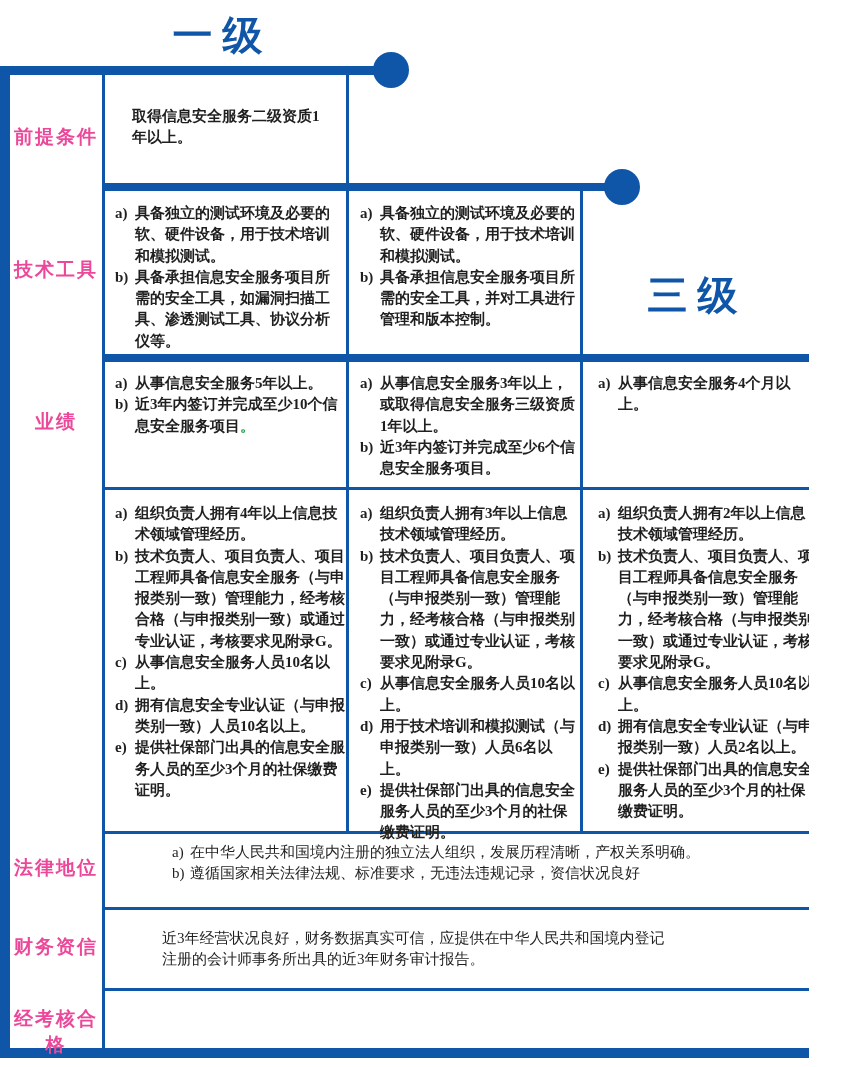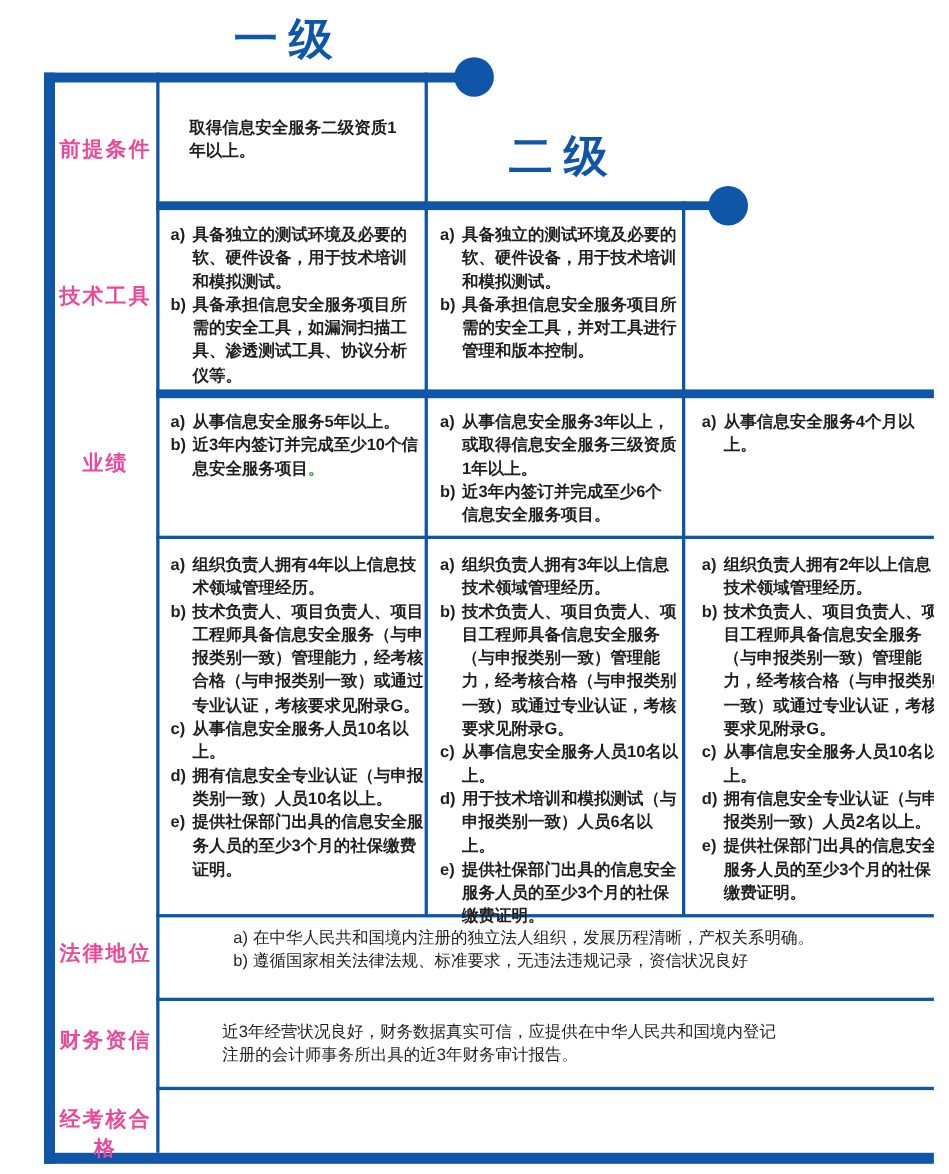--- a/index.html
+++ b/index.html
@@ -1,18 +1,18 @@
 <!DOCTYPE html>
 <html><head>
 <meta charset="utf-8">
 <style>
   html,body{margin:0;padding:0;background:#ffffff;}
   #stage{
     position:relative;width:809px;height:1067px;background:#ffffff;overflow:hidden;
-    font-family:Liberation Sans, sans-serif;color:#1f1f1f;margin-left:40px;
+    font-family:Liberation Serif, serif;color:#1f1f1f;
   }
   .blue{background:#0F56A8;}
   .abs{position:absolute;}
   .lvl-title{
     position:absolute;color:#0F56A8;font-size:40px;font-weight:600;
     letter-spacing:10px;text-align:center;white-space:nowrap;
   }
   .dot{position:absolute;width:36px;height:36px;border-radius:50%;background:#0F56A8;}
   .row-label{
     position:absolute;left:10px;width:92px;text-align:center;color:#ec4899;
@@ -24,21 +24,21 @@
   .mk.narrow{flex:0 0 18px;}
   .tx{flex:1 1 auto;}
   .green{color:#2EA84C;}
 </style>
 </head>
 <body>
 
 <div id="stage">
 
   <div class="lvl-title" style="left:150px;top:8px;width:145px;">一级</div>
-  <div class="lvl-title" style="left:400px;top:114px;width:145px;">二级</div>
+  <div class="lvl-title" style="left:625px;top:268px;width:145px;">三级</div>
 
   <div class="abs blue" style="left:0;top:66px;width:392px;height:9px;"></div>
   <div class="dot" style="left:373px;top:52px;"></div>
 
   <div class="abs blue" style="left:102px;top:183px;width:512px;height:8px;"></div>
   <div class="dot" style="left:604px;top:169px;"></div>
 
   <div class="abs blue" style="left:102px;top:354px;width:722px;height:8px;"></div>
   <div class="dot" style="left:816px;top:340px;"></div>
 

